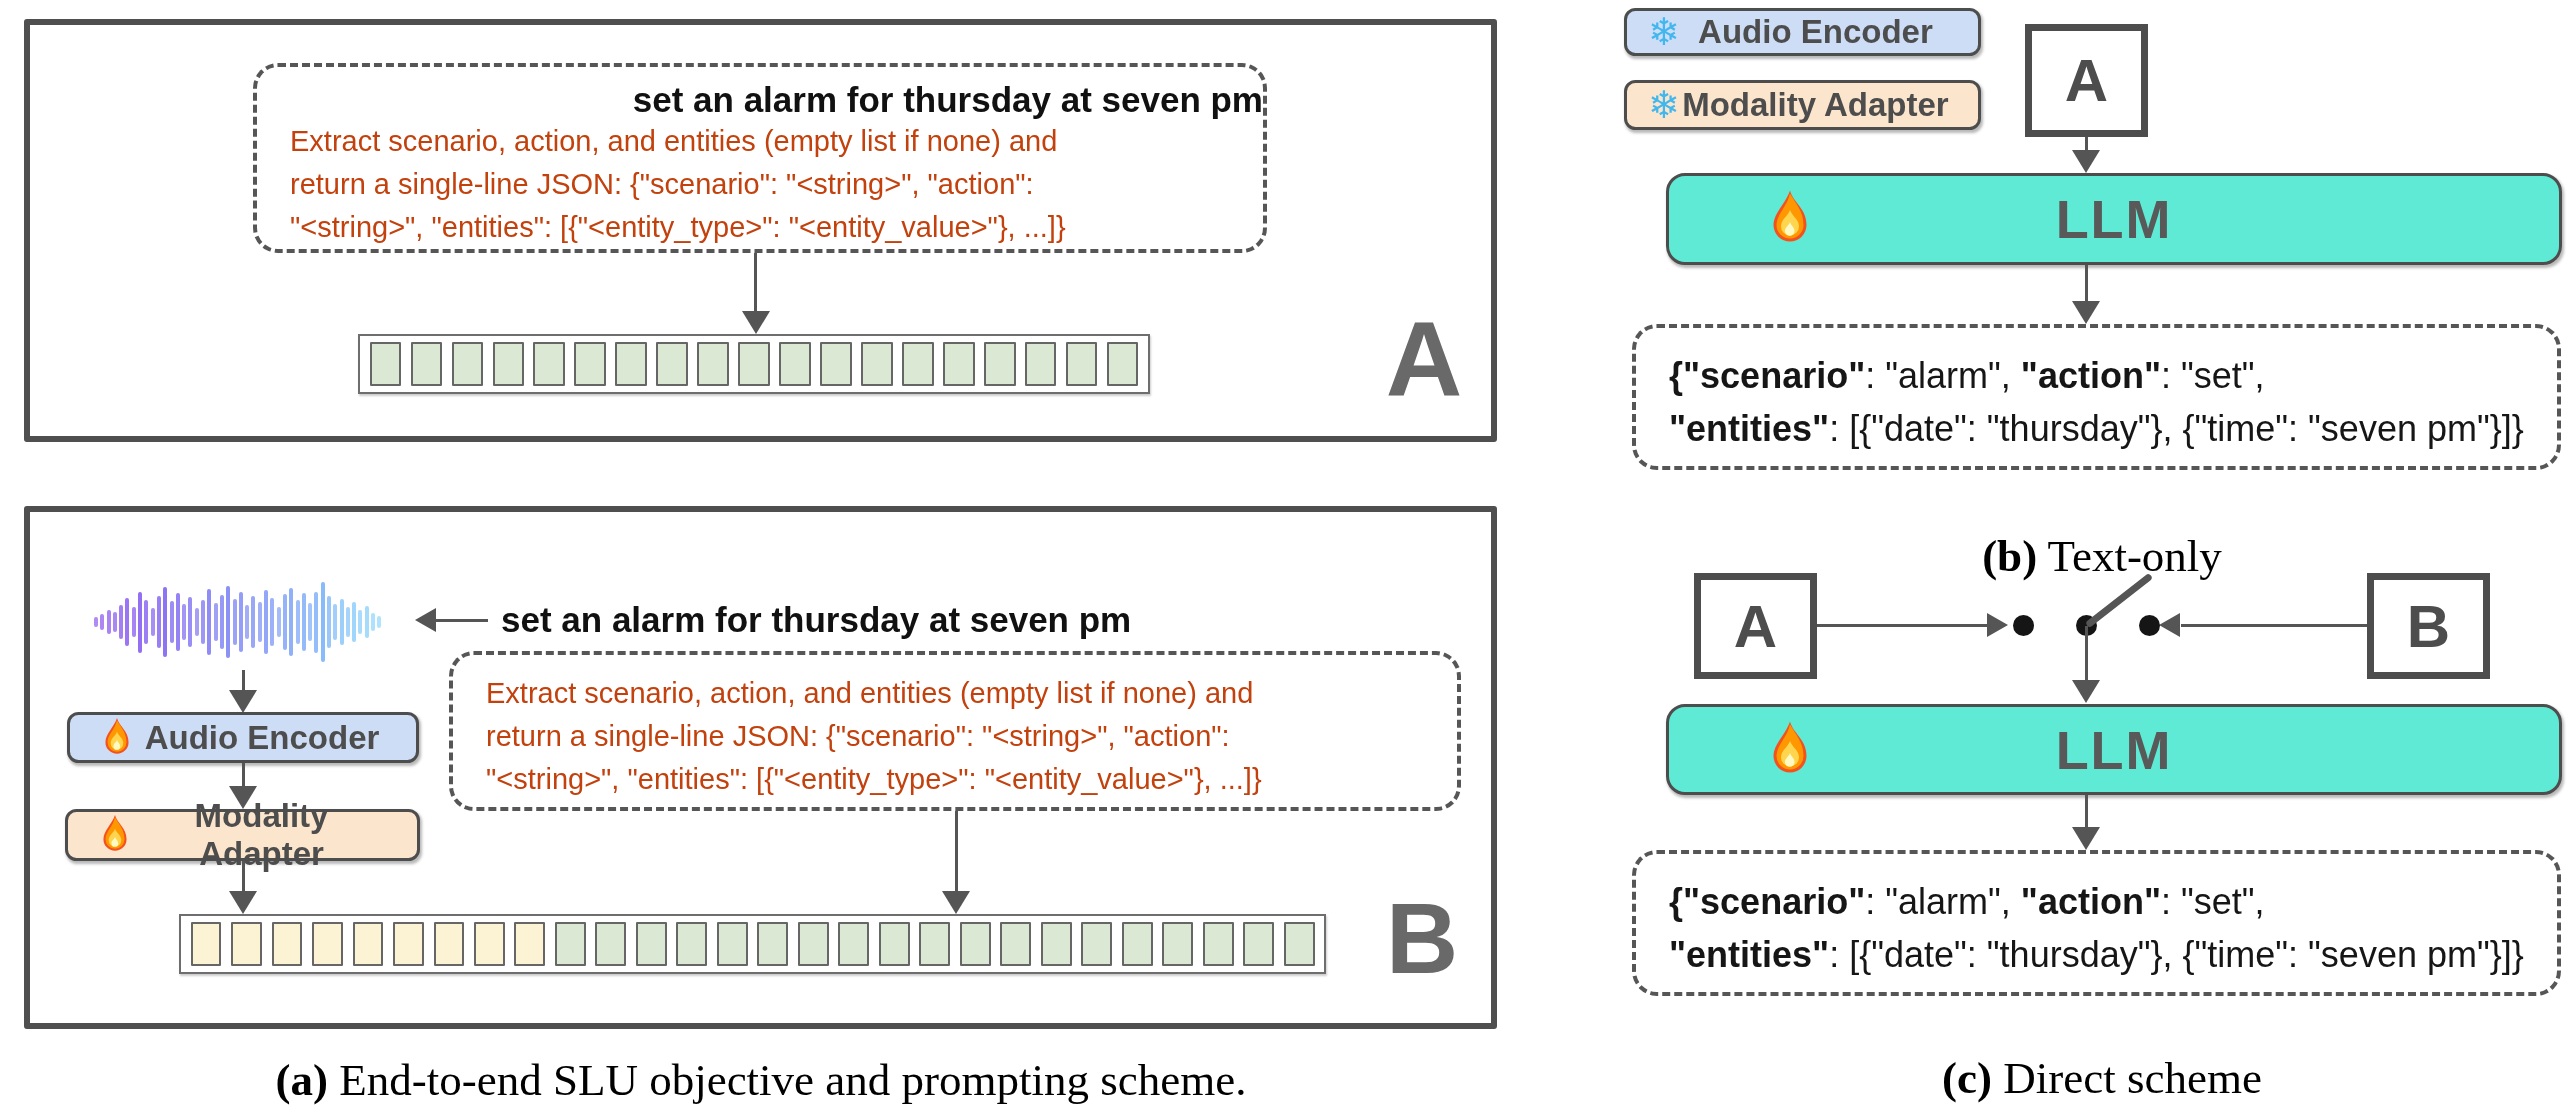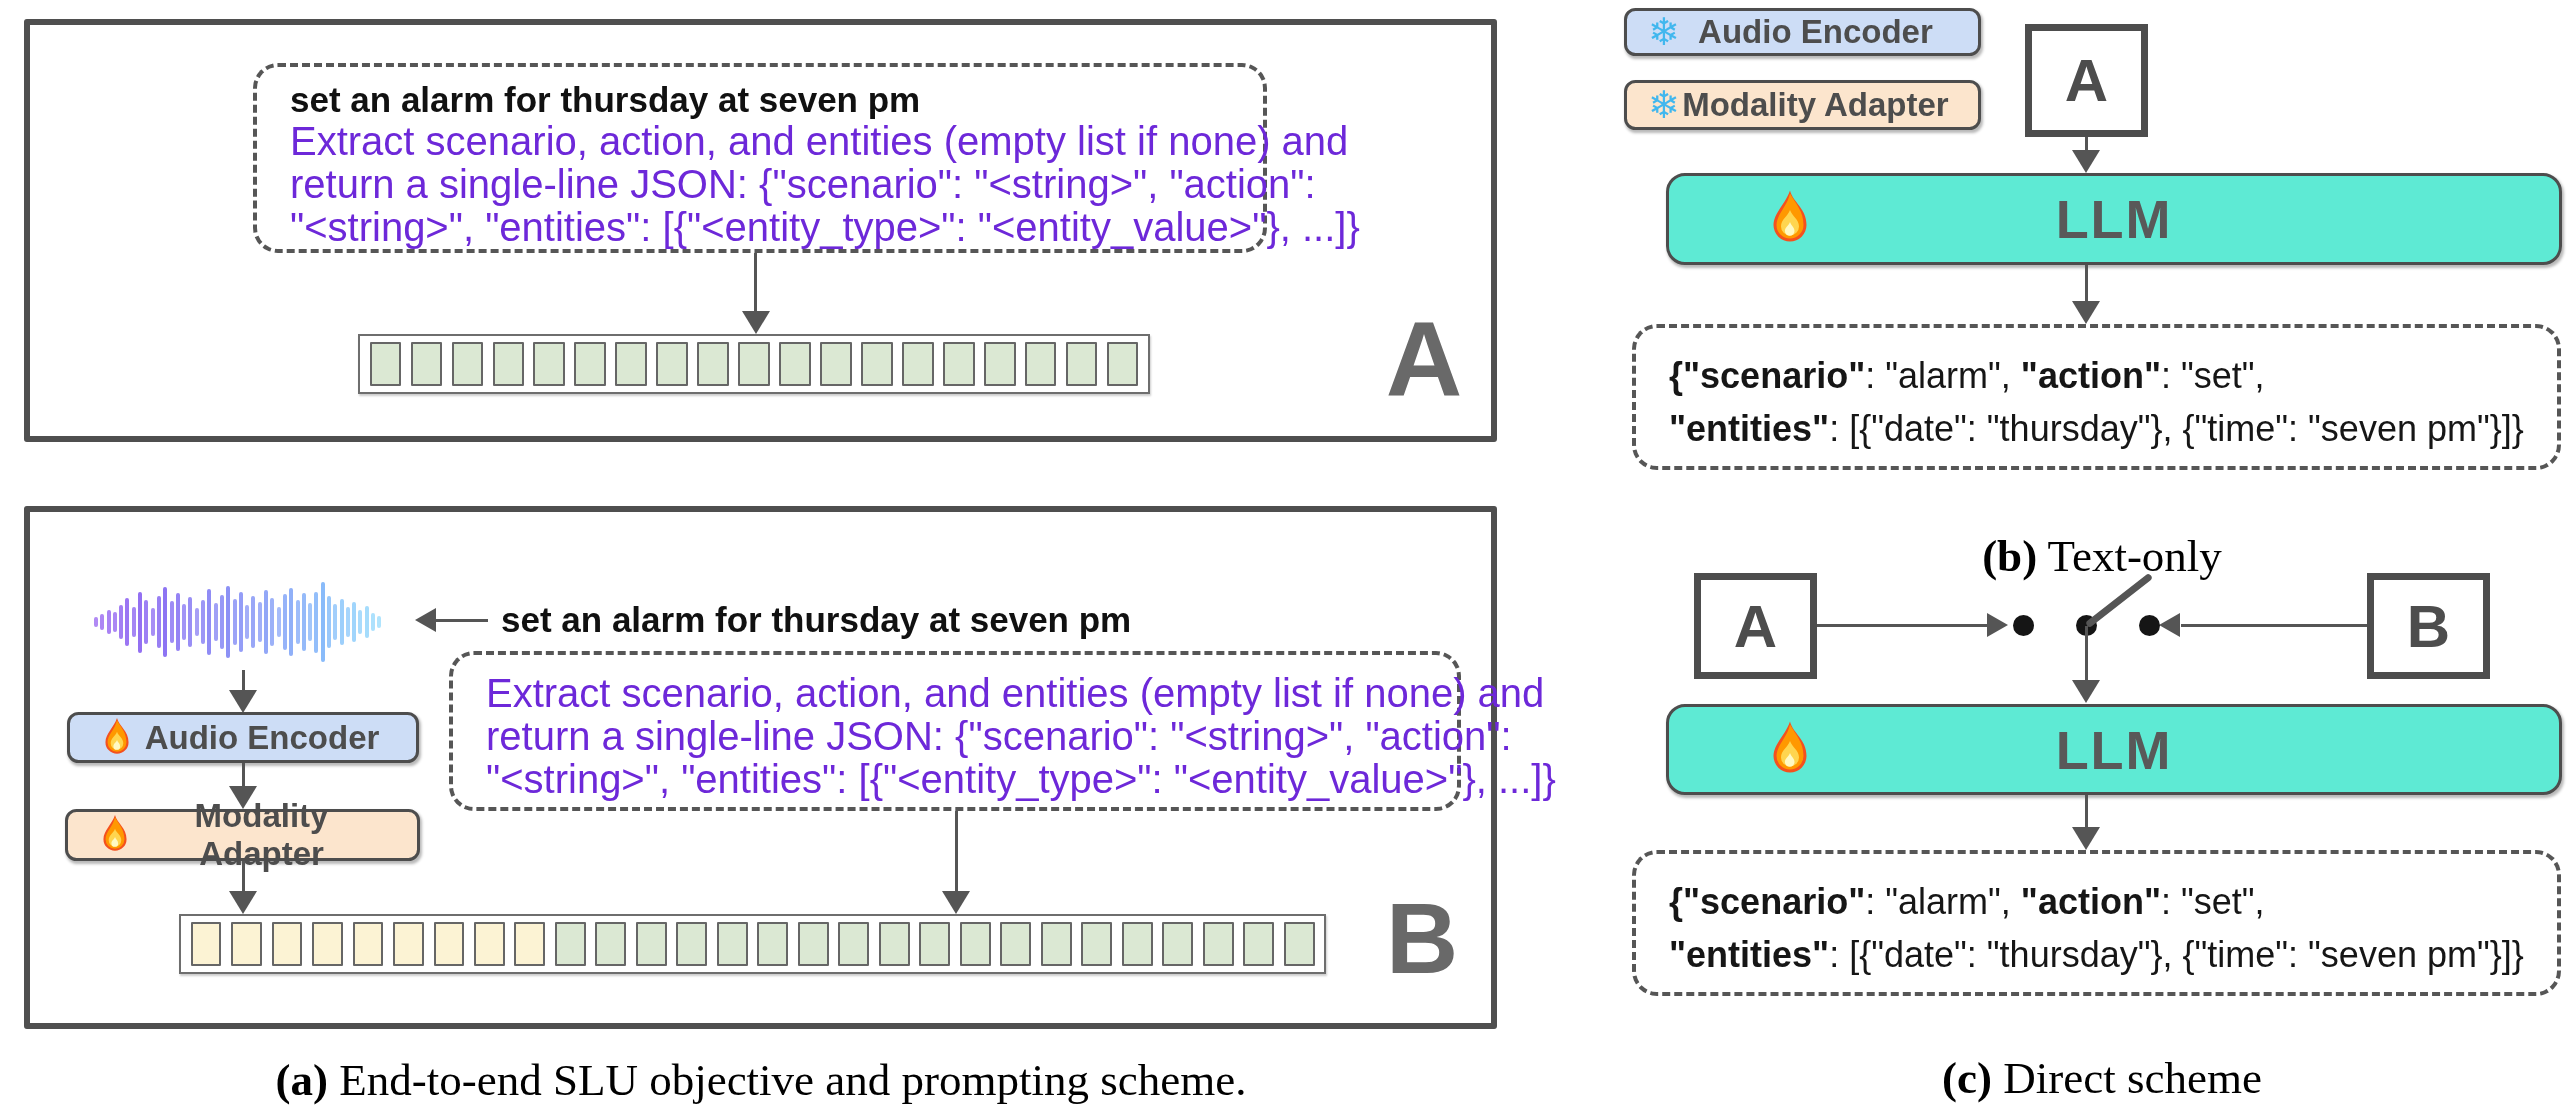--- a/index.html
+++ b/index.html
@@ -6,22 +6,22 @@
   #stage{position:relative;width:2576px;height:1113px;background:#fff;overflow:hidden;
          font-family:"Liberation Sans",sans-serif;}
 
   
   .frame{position:absolute;border:6.7px solid #4f4f4f;border-radius:2.9px;background:#fff;box-sizing:border-box;}
 
   
   .dashedbox{position:absolute;border:4.8px dashed #565656;border-radius:25px;background:#fff;box-sizing:border-box;}
 
   
-  .prompt{color:#6d28d9;font-size:40px;line-height:43px;white-space:nowrap;}
-  .utterance{color:#111;font-size:35px;font-weight:700;white-space:nowrap;}
+  .prompt{color:#c2410c;font-size:29px;line-height:43px;white-space:nowrap;}
+  .utterance{color:#111;font-size:35px;font-weight:700;white-space:nowrap;text-align:right;}
 
   
   .chip{position:absolute;border:3.4px solid #4d4d4d;border-radius:11.5px;box-sizing:border-box;
         display:flex;align-items:center;box-shadow:1.9px 2.9px 2.9px rgba(0,0,0,.28);}
   .chip .lbl{flex:1;text-align:center;font-size:33px;font-weight:700;color:#4d4d4d;padding-right:27px;}
   .fill-blue{background:#cdddf6;}
   .fill-tan{background:#fce5cd;}
 
   .llmbox{position:absolute;border:3.4px solid #4d4d4d;border-radius:19px;box-sizing:border-box;
           display:flex;align-items:center;background:#5eead4;box-shadow:1.9px 2.9px 2.9px rgba(0,0,0,.28);}

